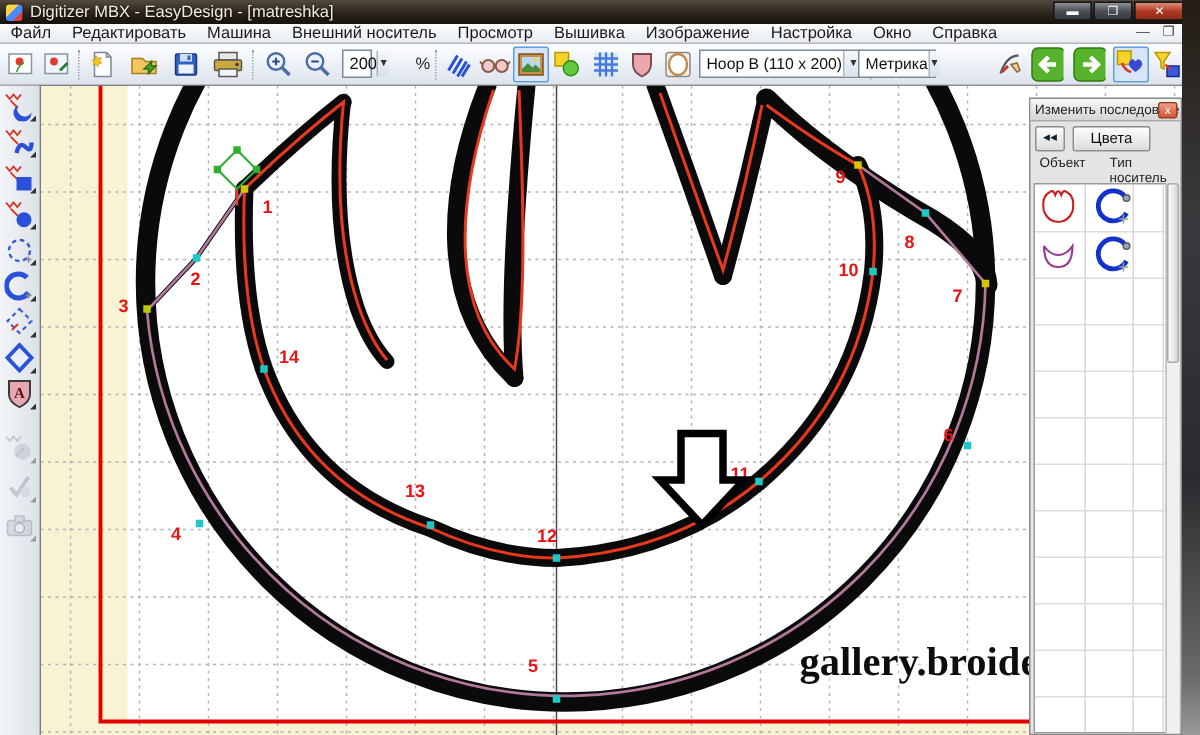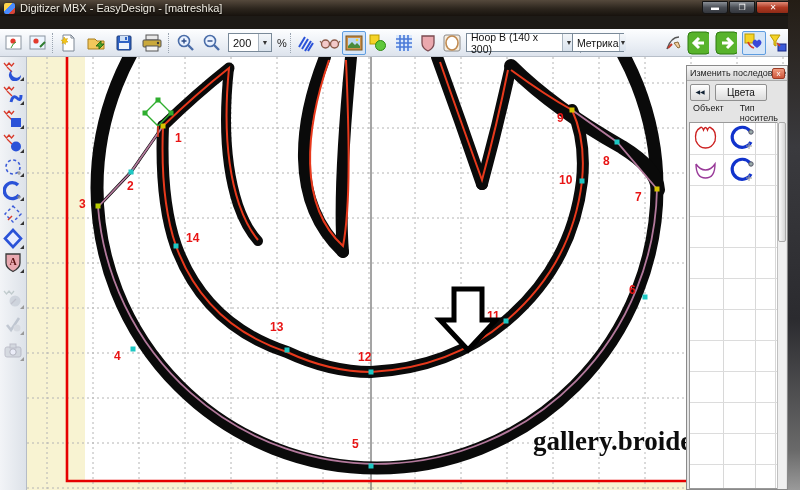--- a/index.html
+++ b/index.html
@@ -67,20 +67,33 @@
   <div id="titlebar">
     <div id="app-icon"></div>
     <span id="title-text">Digitizer MBX - EasyDesign - [matreshka]</span>
     <div class="winbtns">
       <div class="winbtn">▬</div>
       <div class="winbtn">❐</div>
       <div class="winbtn close">✕</div>
     </div>
   </div>
 
+  <div id="menubar">
+    <span class="menu-item">Файл</span>
+    <span class="menu-item">Редактировать</span>
+    <span class="menu-item">Машина</span>
+    <span class="menu-item">Внешний носитель</span>
+    <span class="menu-item">Просмотр</span>
+    <span class="menu-item">Вышивка</span>
+    <span class="menu-item">Изображение</span>
+    <span class="menu-item">Настройка</span>
+    <span class="menu-item">Окно</span>
+    <span class="menu-item">Справка</span>
+    <span id="mdi-ctrls">—&nbsp;❐</span>
+  </div>
 
   <div id="toolbar">
     <div class="tbtn" style="left:2px">
       <svg width="20" height="20">
           <rect x="2" y="3" width="15" height="13" fill="#fff" stroke="#8a94a0"></rect>
           <circle cx="9" cy="8" r="2.6" fill="#e23b2e"></circle>
           <path d="M7 15 Q9 10 12 9" stroke="#3d9a2f" fill="none"></path>
         </svg>
       </div>
     <div class="tbtn" style="left:26px">
@@ -130,21 +143,21 @@
           <path d="M5.5 8 H10.5 M8 5.5 V10.5" stroke="#2a4a86" stroke-width="1.4"></path>
         </svg>
       </div>
     <div class="tbtn" style="left:200px">
       <svg width="20" height="20">
           <circle cx="8" cy="8" r="5.5" fill="#eaf2ff" stroke="#4a6da8" stroke-width="1.6"></circle>
           <path d="M12 12 L17 17" stroke="#4a6da8" stroke-width="2.4"></path>
           <path d="M5.5 8 H10.5" stroke="#2a4a86" stroke-width="1.4"></path>
         </svg>
       </div>
-    <div class="combo" style="left:228px; width:44px">
+    <div class="combo" style="left:228px; width:20px">
       <span>200</span>
       <span class="arrow">▼</span>
     </div>
     <span class="tlabel" style="left:277px">%</span>
     <div class="tsep" style="left:290px"></div>
 
     <div class="tbtn" style="left:294px">
       <svg width="20" height="20">
           <path d="M3 14 L9 4 M6 16 L12 6 M9 18 L15 8 M12 18 L17 10" stroke="#2a52d8" stroke-width="2"></path>
         </svg>
@@ -181,21 +194,21 @@
           <path d="M4 3 H16 V10 Q16 15 10 18 Q4 15 4 10 Z" fill="#eaa8ae" stroke="#7a4a50" stroke-width="1.3"></path>
         </svg>
       </div>
     <div class="tbtn" style="left:440px">
       <svg width="20" height="20">
           <rect x="2" y="2" width="16" height="16" rx="2" fill="#f7efe2" stroke="#8a8a8a"></rect>
           <ellipse cx="10" cy="10" rx="6" ry="7" fill="#fff" stroke="#c08a50" stroke-width="1.6"></ellipse>
         </svg>
       </div>
     <div class="combo" style="left:466px; width:110px">
-      <span style="font-size:10.5px">Hoop B (140 x 300)</span>
+      <span style="font-size:10.5px">Hoop B (110 x 200)</span>
       <span class="arrow">▼</span>
     </div>
     <div class="tsep" style="left:580px"></div>
 
     <div class="tbtn" style="left:584px">
       <svg width="20" height="20">
           <rect x="2" y="2" width="16" height="16" fill="#fff" stroke="#b8932a" stroke-width="2"></rect>
           <path d="M6 14 Q10 5 14 13 Q10 16 6 14 Z" fill="#e07818"></path>
           <circle cx="8" cy="7" r="1.4" fill="#d83a2a"></circle>
         </svg>

